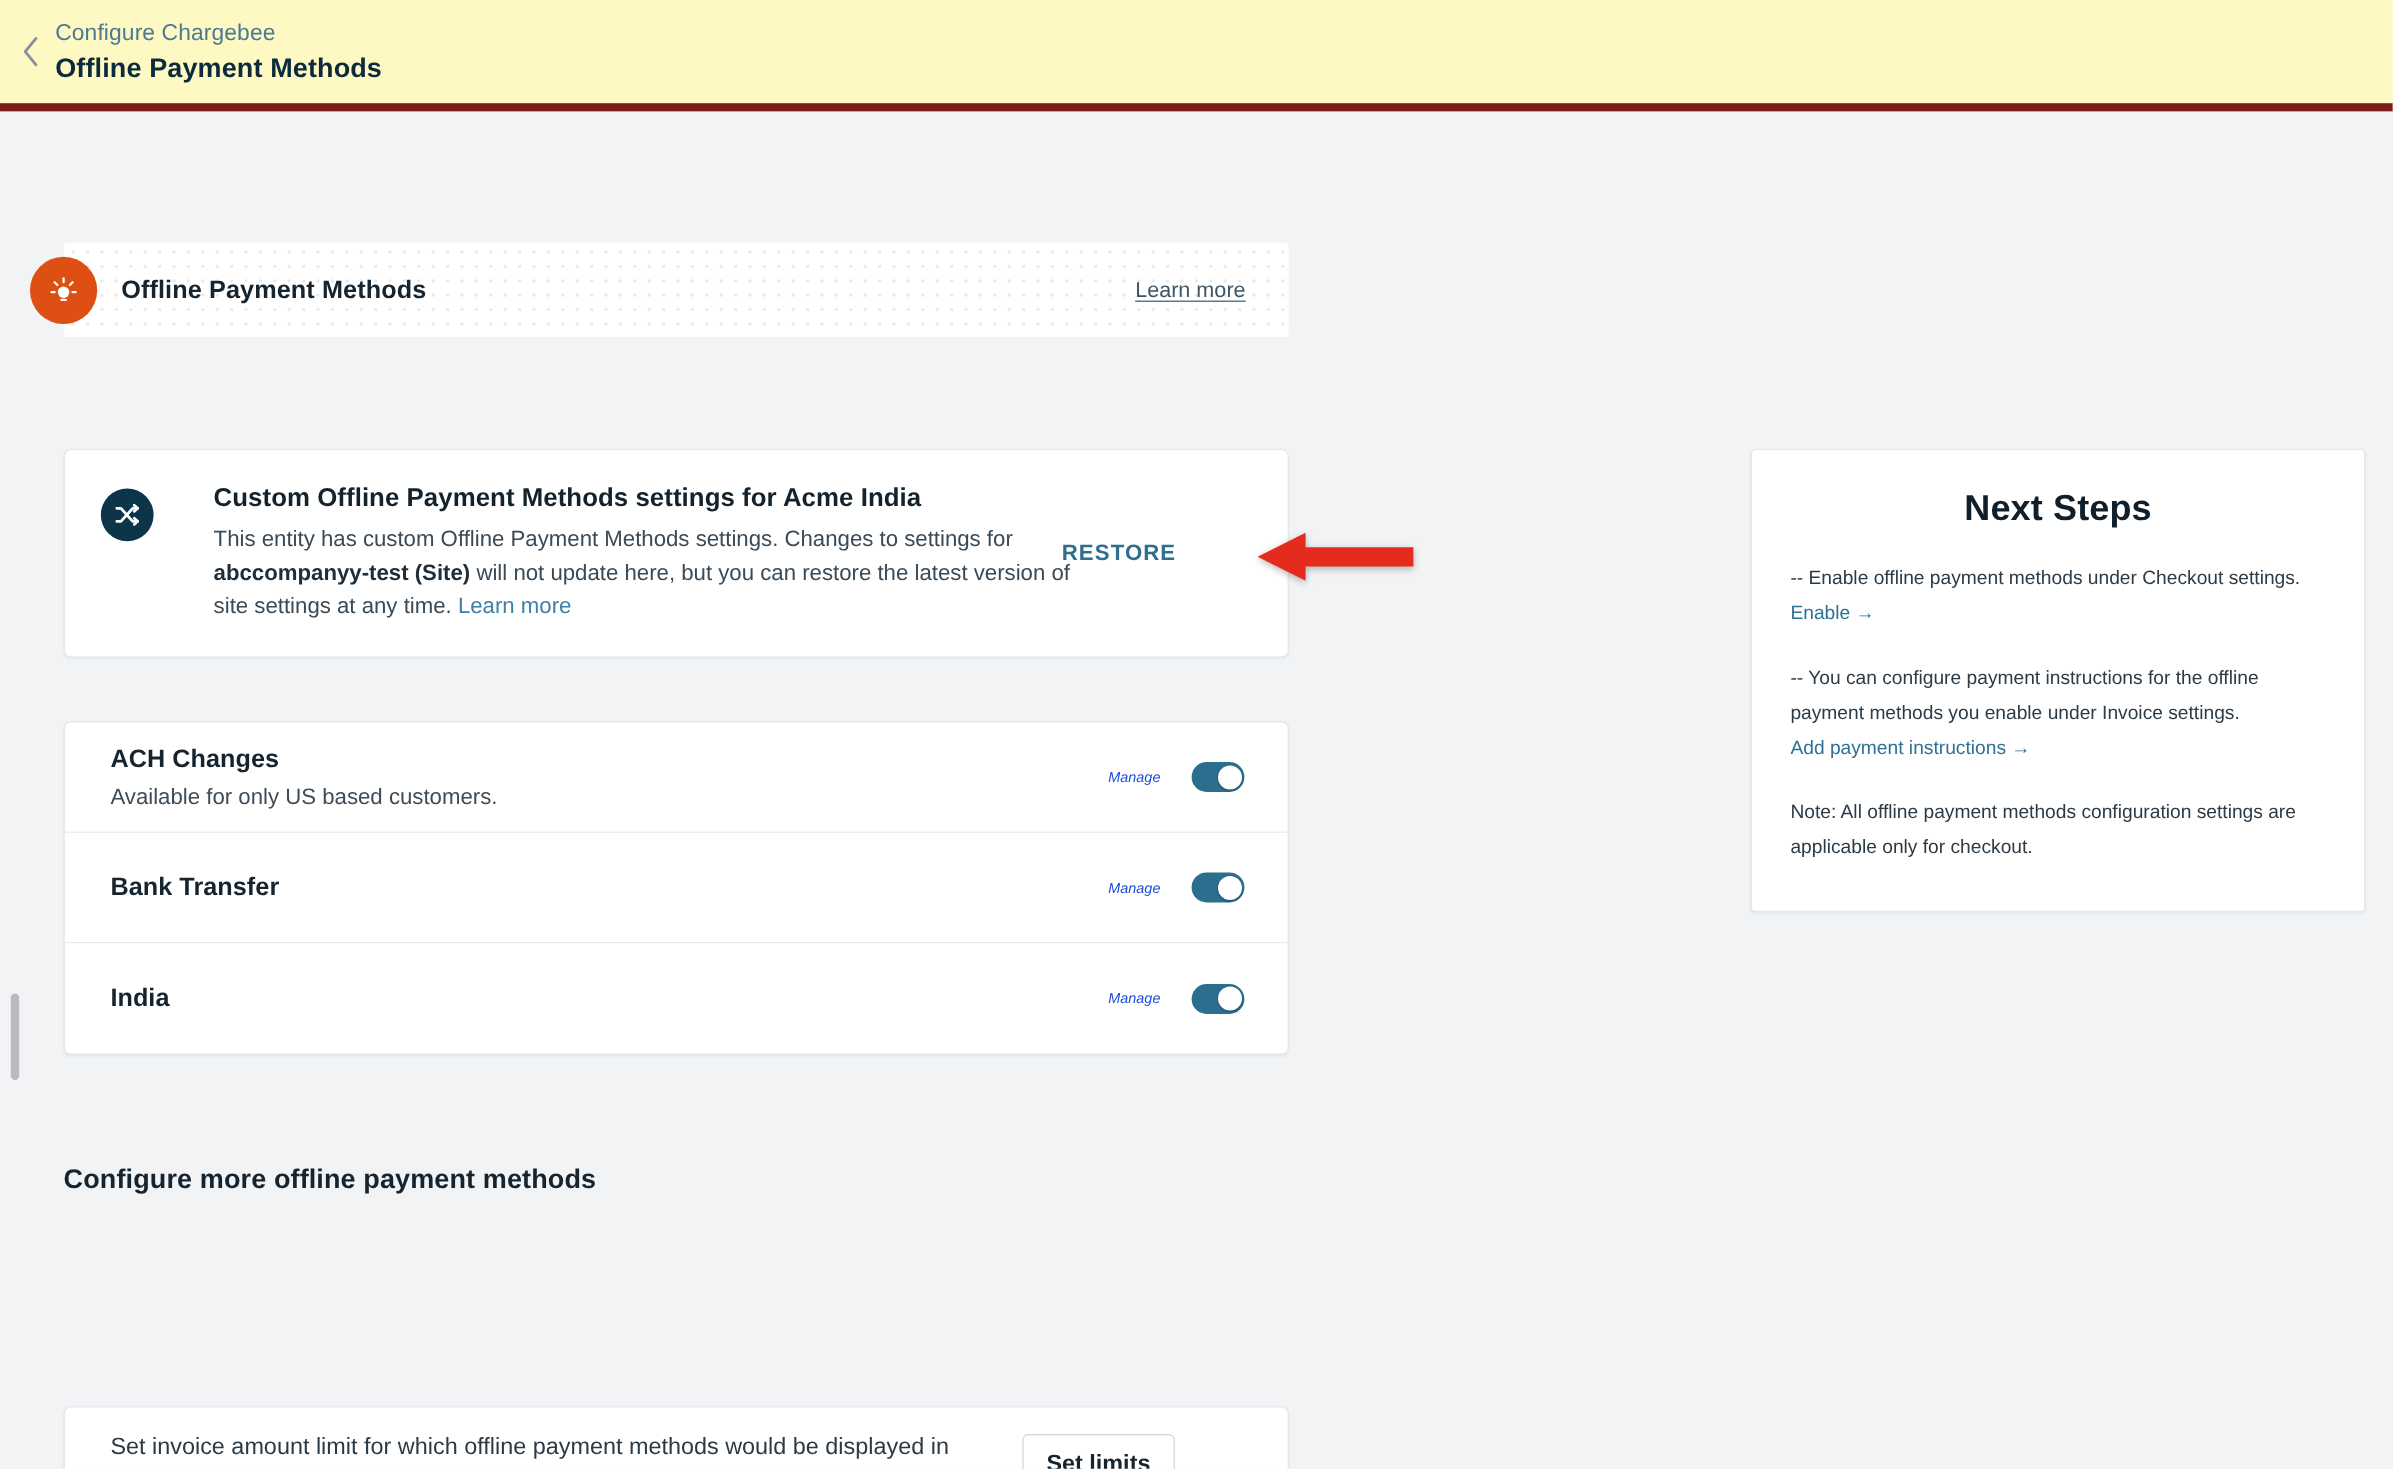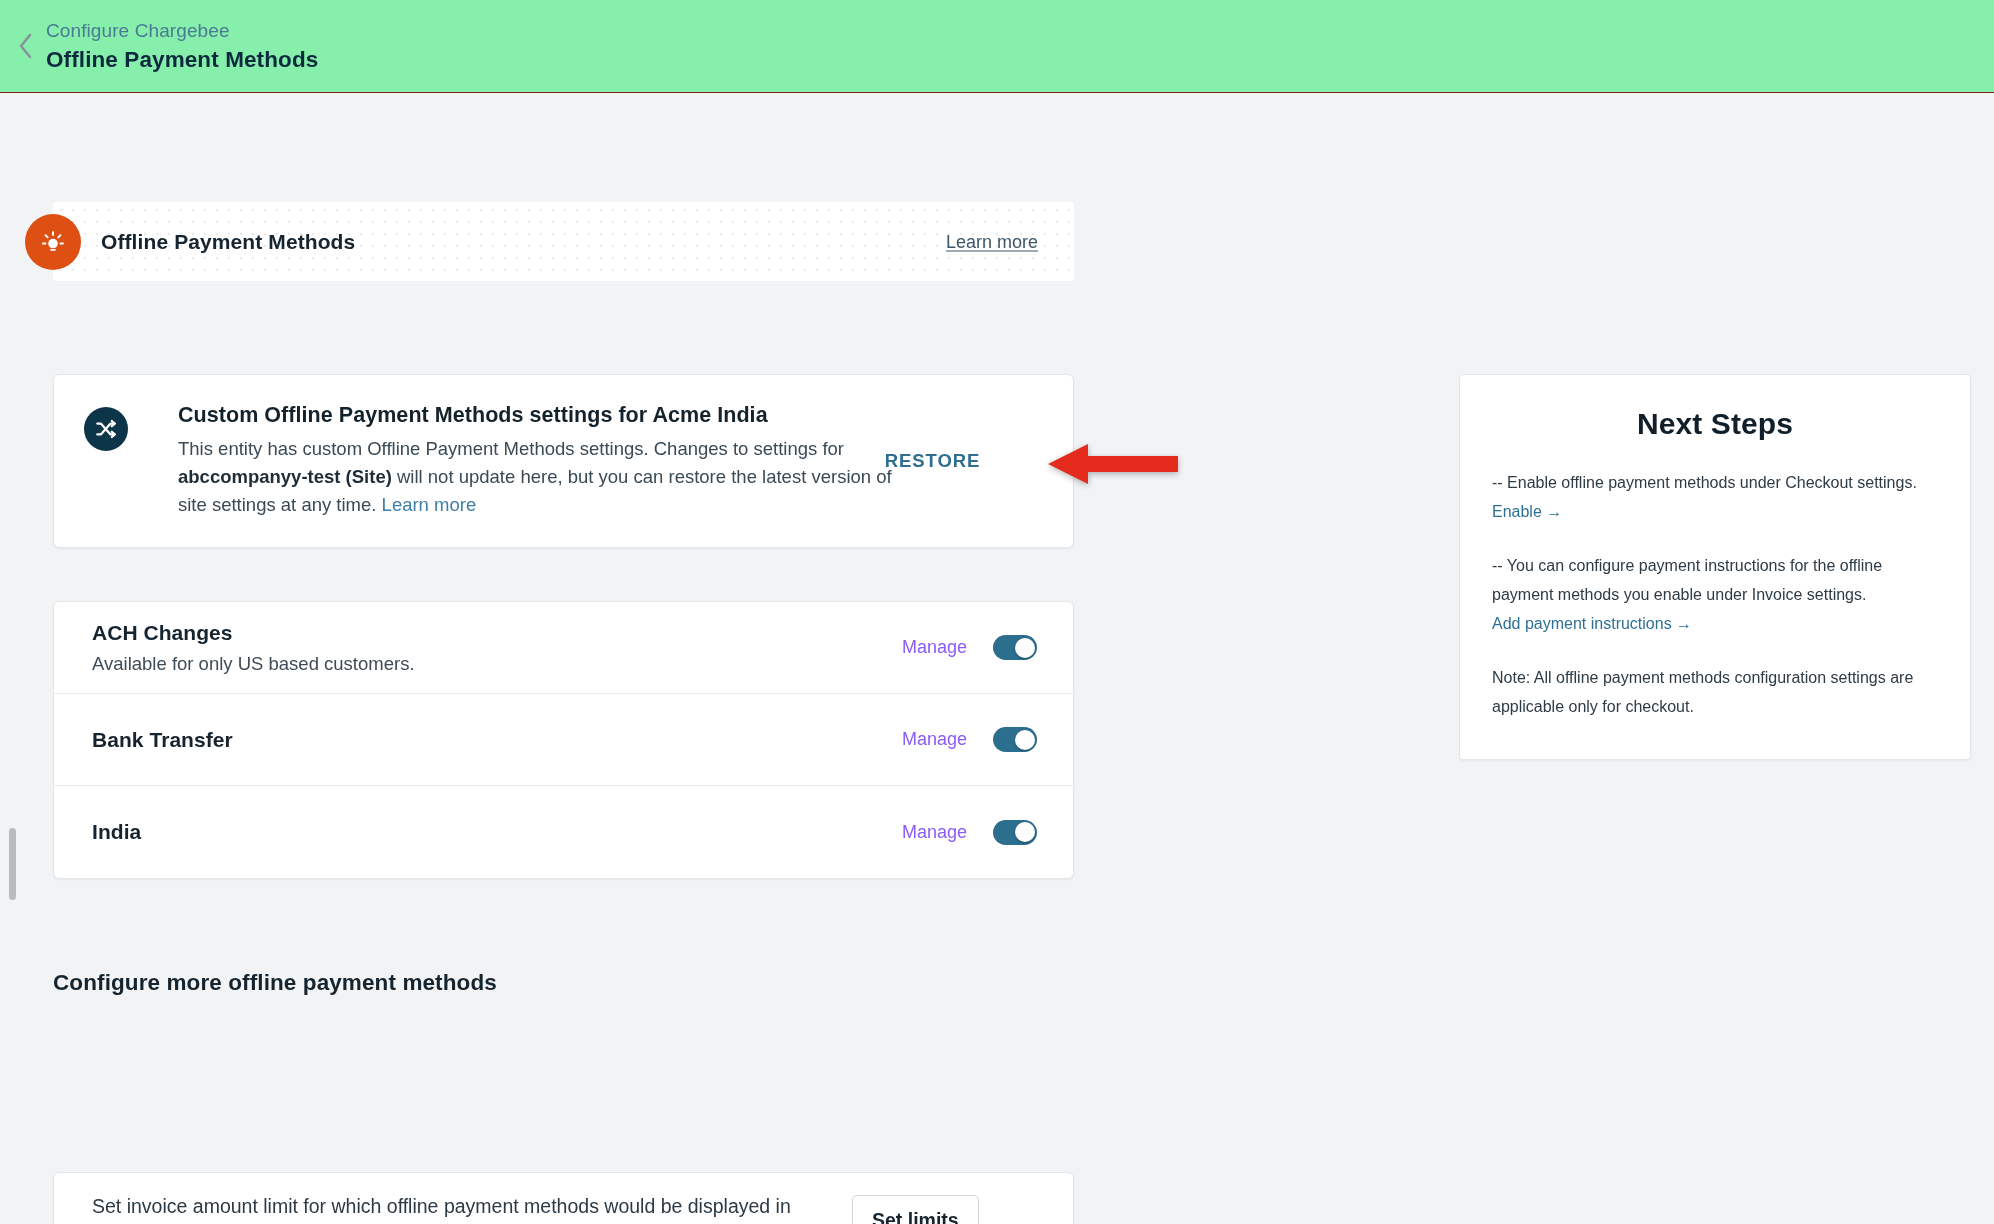--- a/index.html
+++ b/index.html
@@ -14,22 +14,22 @@
     font-family: "Liberation Sans", sans-serif;
     background: #f1f3f5;
     color: #0f2b3d;
     -webkit-font-smoothing: antialiased;
   }
 
   
   .topbar {
     position: relative;
     height: 93px;
-    background: #86efac;
-    border-bottom: 1px solid #7f1d1d;
+    background: #fef9c3;
+    border-bottom: 7px solid #7f1d1d;
     display: flex;
     align-items: center;
   }
   .back-chevron {
     width: 34px;
     margin-left: 8px;
     margin-right: 4px;
     display: flex;
     align-items: center;
     justify-content: center;
@@ -216,24 +216,25 @@
     font-weight: 700;
     color: #16242f;
     letter-spacing: .05px;
   }
   .method-sub {
     font-size: 18.5px;
     color: #3f4c57;
     margin-top: 8px;
   }
   .manage-link {
-    font-size: 18px;
-    color: #8b5cf6;
+    font-size: 12px;
+    color: #1d4ed8;
     margin-right: 26px;
     cursor: pointer;
+    font-style: italic;
   }
 
   
   .toggle {
     width: 44px;
     height: 25px;
     border-radius: 13px;
     position: relative;
     cursor: pointer;
     flex: none;

